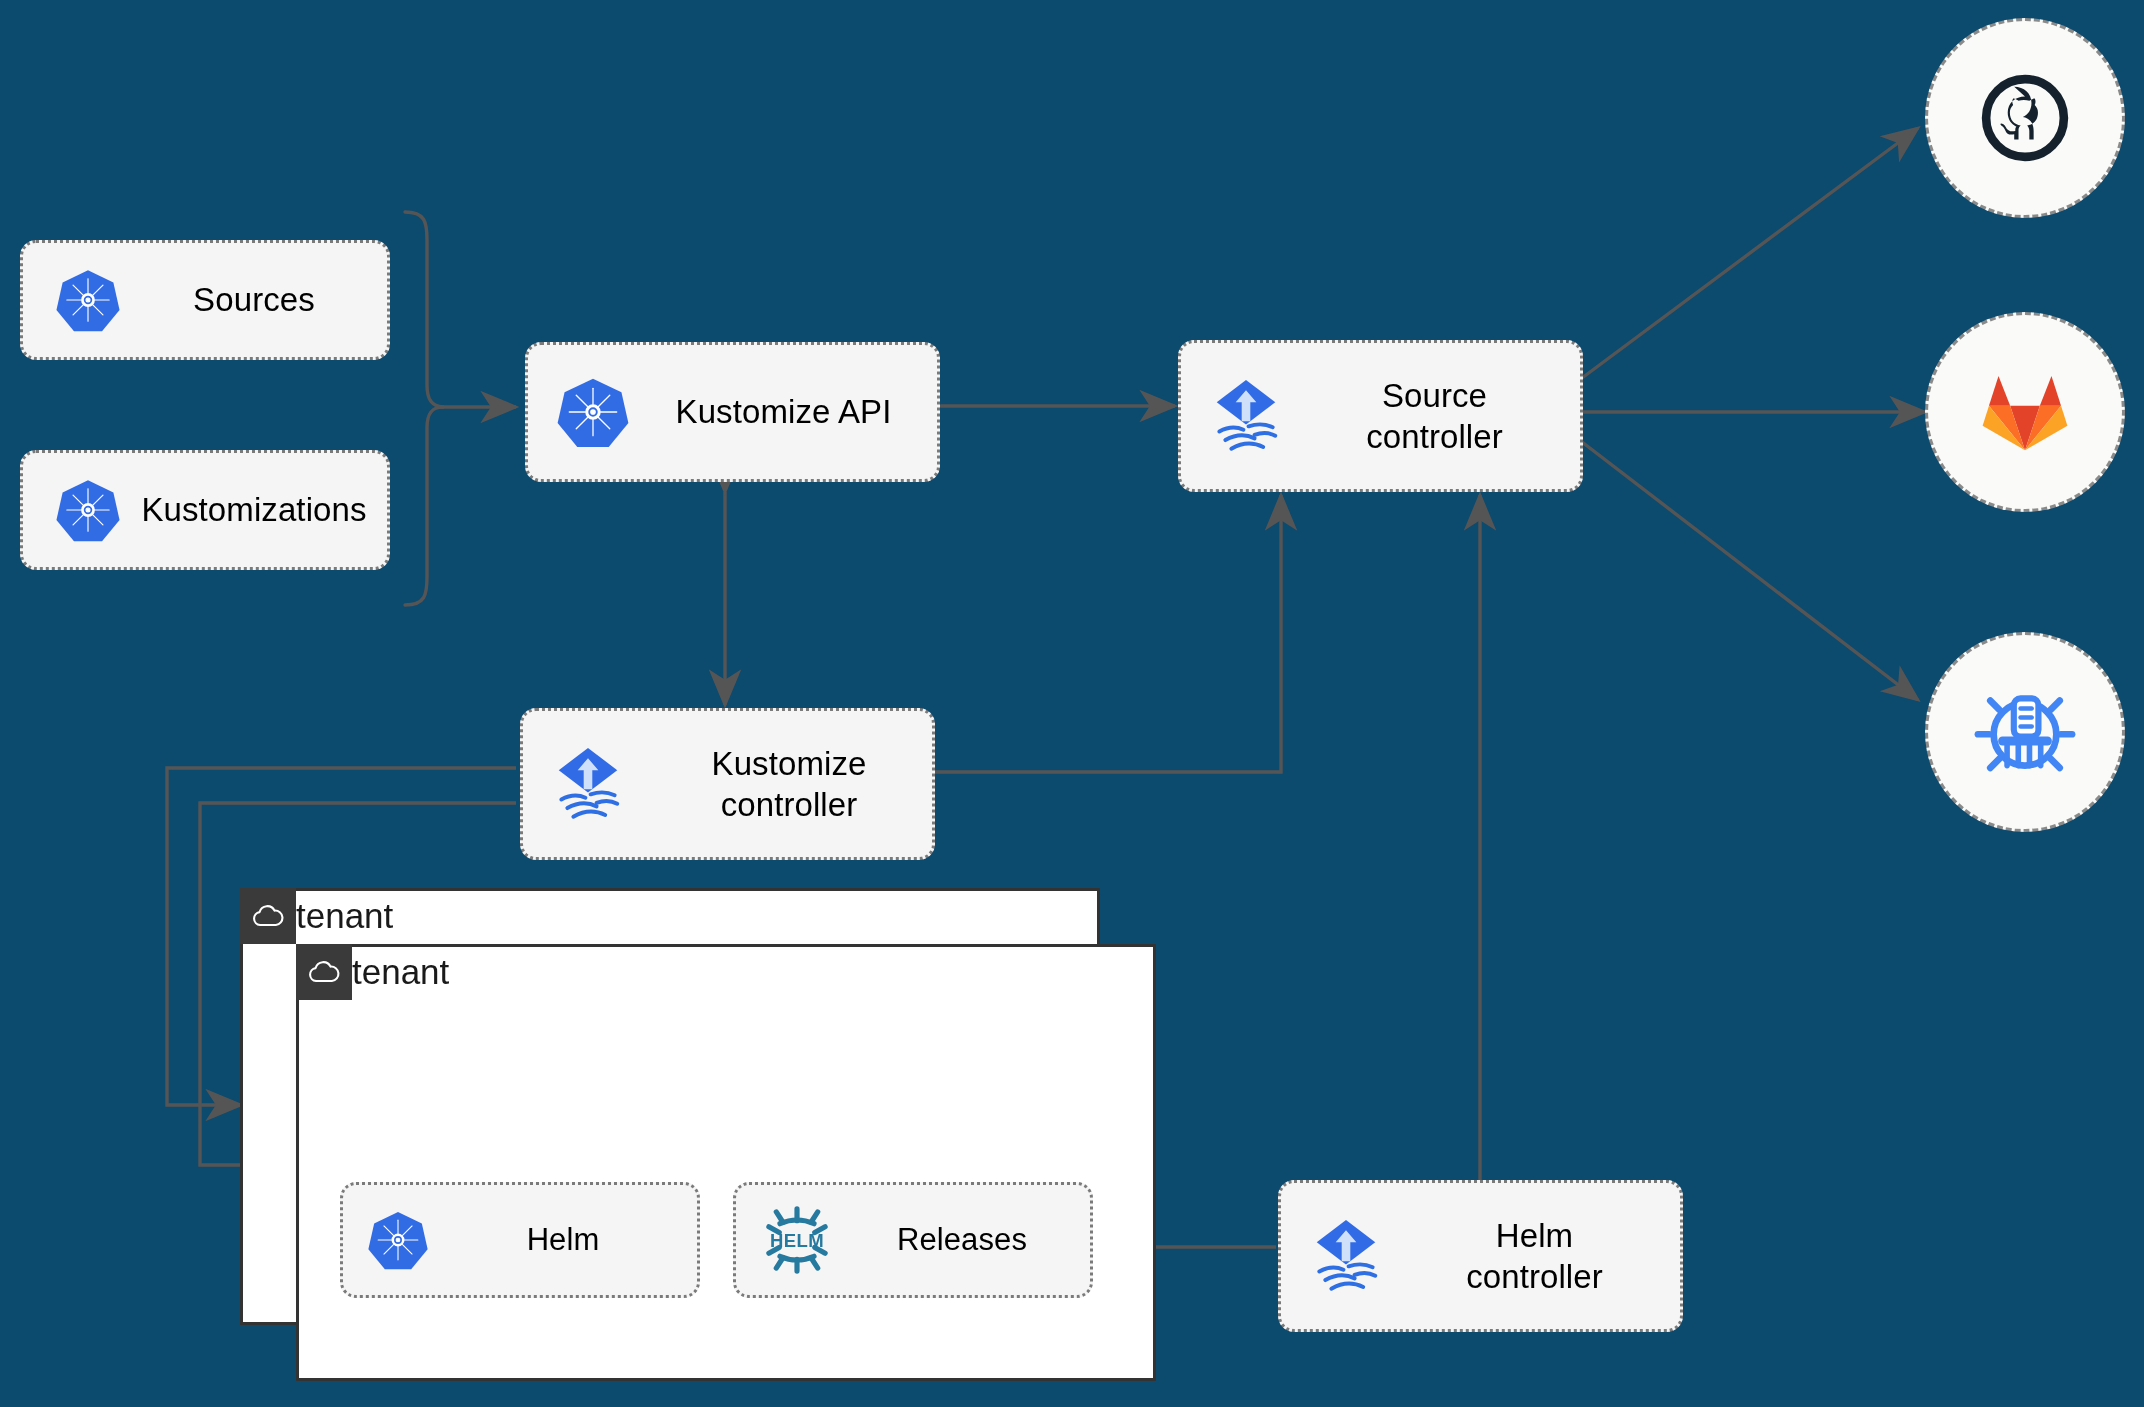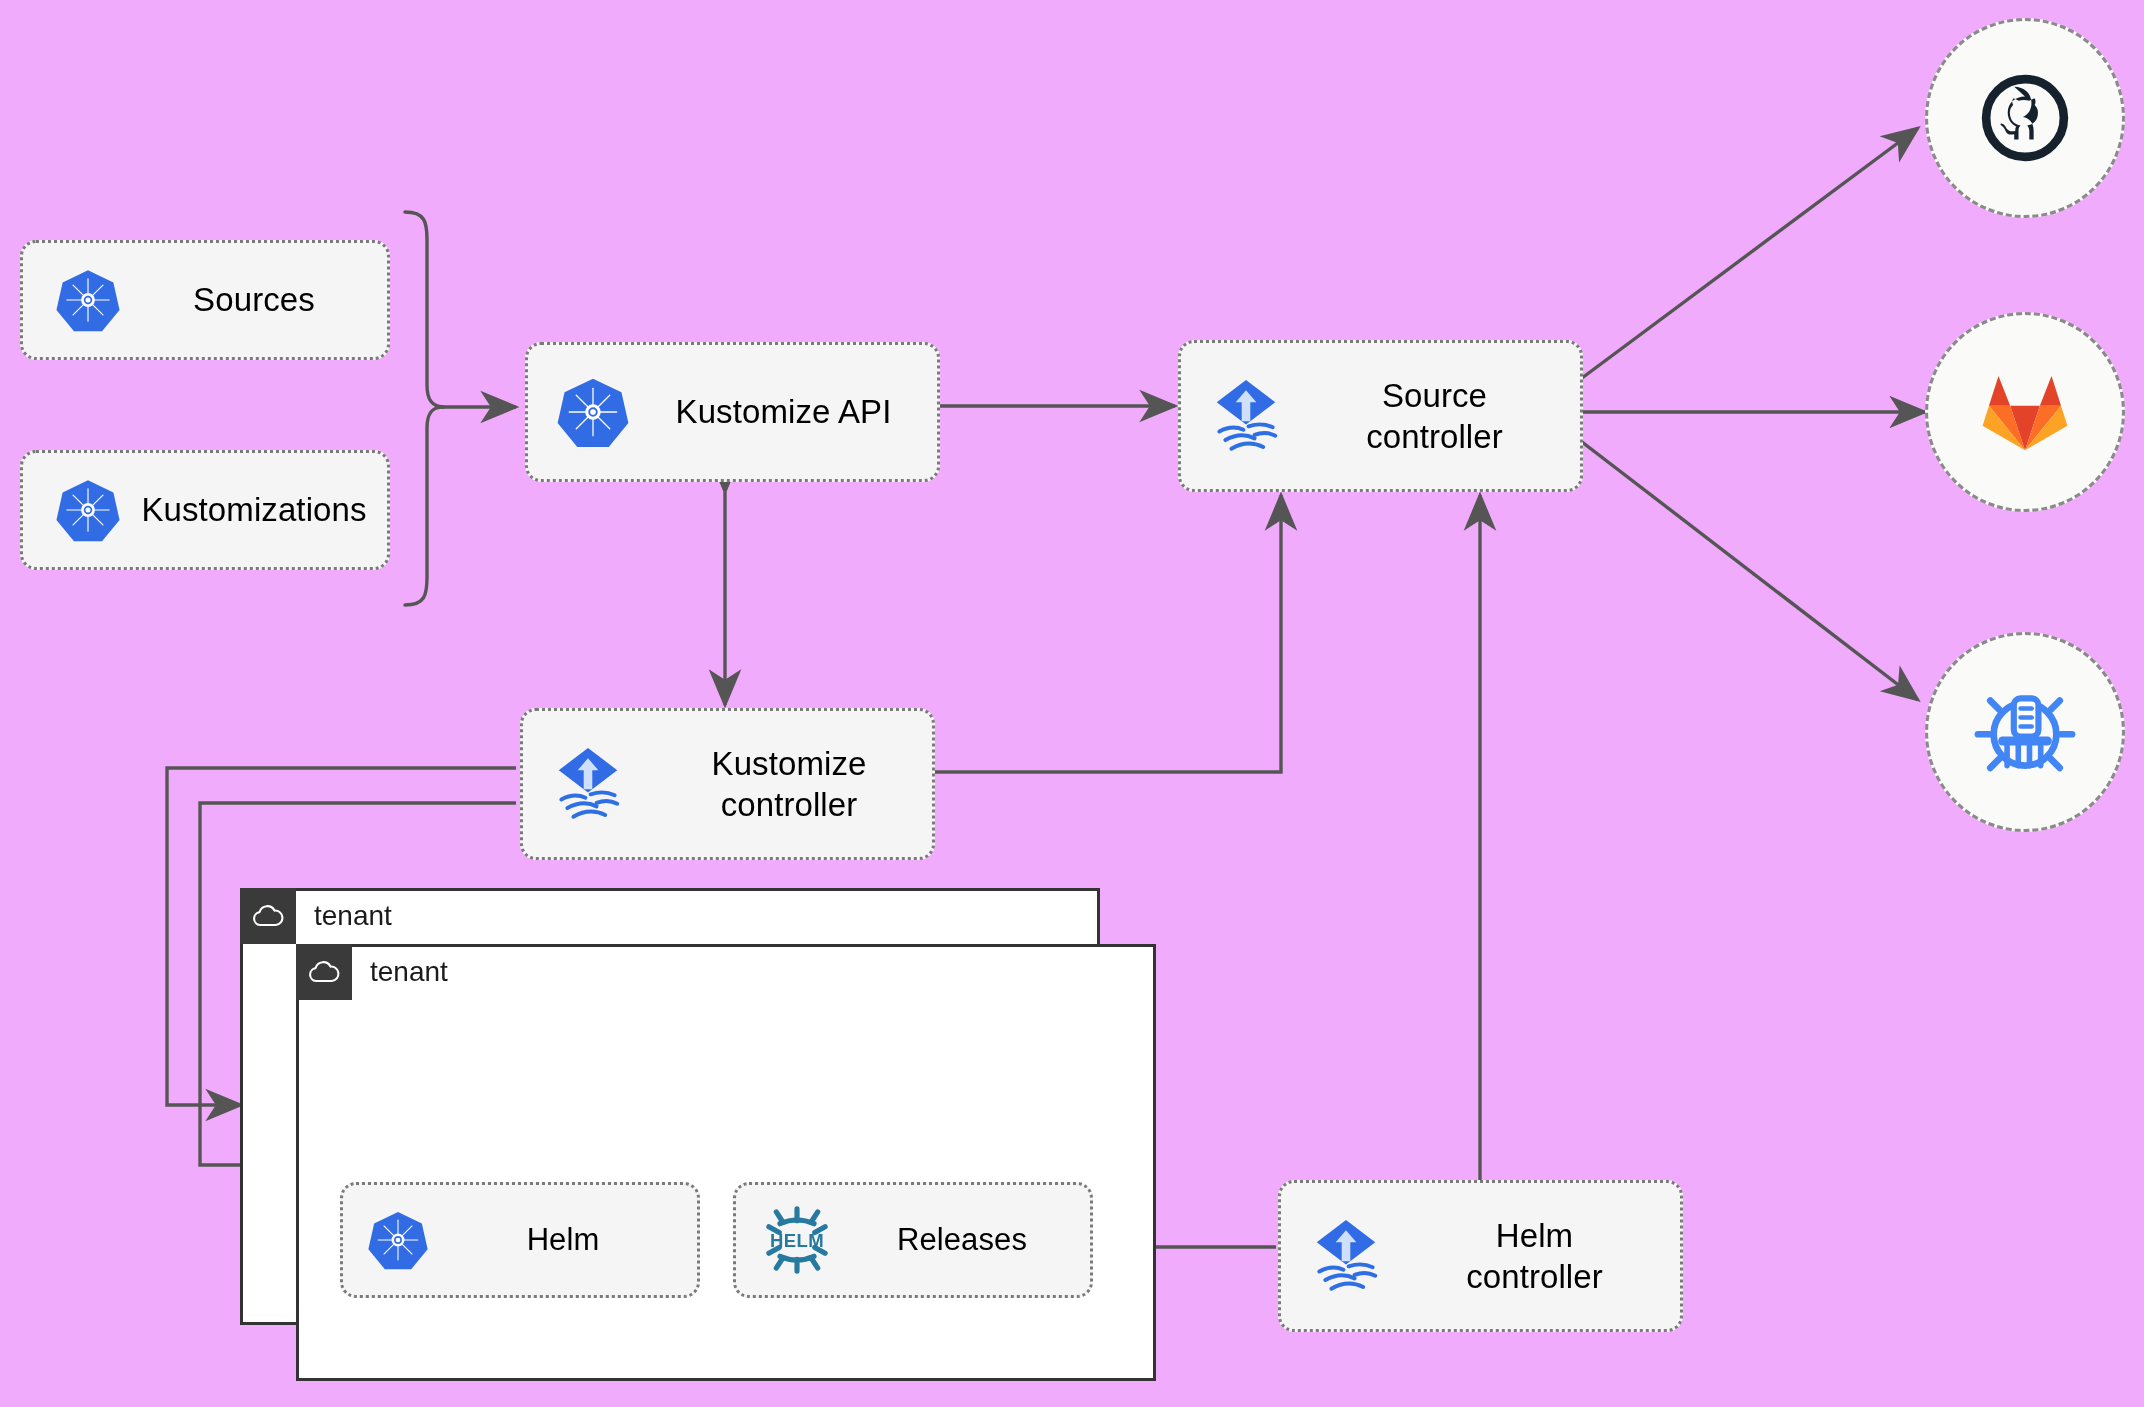--- a/index.html
+++ b/index.html
@@ -1,17 +1,17 @@
 <!DOCTYPE html>
 <html><head>
 <meta charset="utf-8">
 <style>
   html,body{margin:0;padding:0;background:#ffffff;}
   body{font-family:"Liberation Sans","DejaVu Sans",sans-serif;}
-  #stage{position:relative;width:2144px;height:1407px;background:#f0abfc;overflow:hidden;}
+  #stage{position:relative;width:2144px;height:1407px;background:#0c4a6e;overflow:hidden;}
   svg.edges{position:absolute;left:0;top:0;width:2144px;height:1407px;pointer-events:none;}
 
   
   .node{
     position:absolute;box-sizing:border-box;
     background:#f5f5f5;border:3px dotted #7a7a7a;border-radius:16px;
     display:flex;align-items:center;
   }
   .node .ico{flex:0 0 auto;display:flex;align-items:center;justify-content:center;}
   .node .lbl{
@@ -29,21 +29,21 @@
   
   .tenant{position:absolute;box-sizing:border-box;background:#fff;border:3px solid #333;}
   .tenant .tab{
     position:absolute;left:-3px;top:-3px;height:56px;display:flex;align-items:center;
     background:transparent;
   }
   .tenant .tabsq{
     width:56px;height:56px;background:#3a3a3a;display:flex;align-items:center;justify-content:center;
   }
   .tenant .tabtxt{
-    margin-left:18px;font-size:28px;color:#1a1a1a;line-height:56px;
+    font-size:35px;color:#1a1a1a;line-height:56px;
   }
 </style>
 </head>
 <body>
 
 <div id="stage">
 
   <svg class="edges" viewBox="0 0 2144 1407">
     <defs>
       <marker id="ah" markerWidth="13" markerHeight="13" refX="10.5" refY="5.2" orient="auto">

